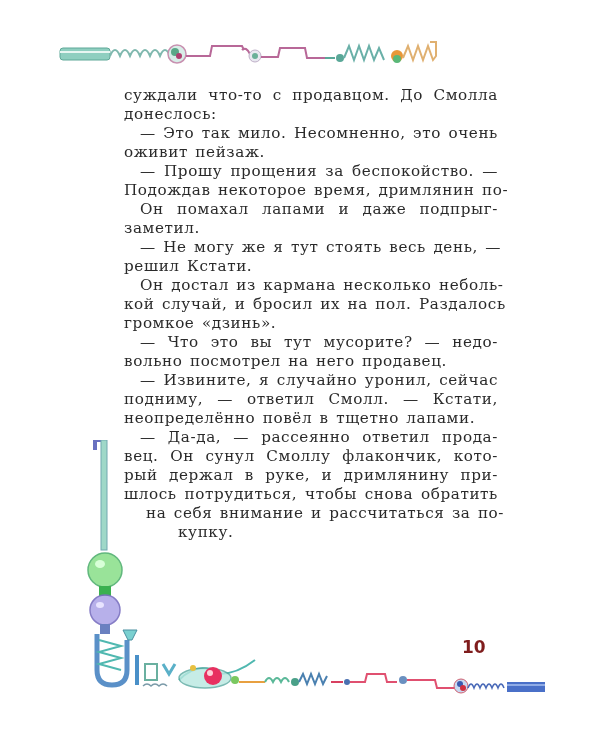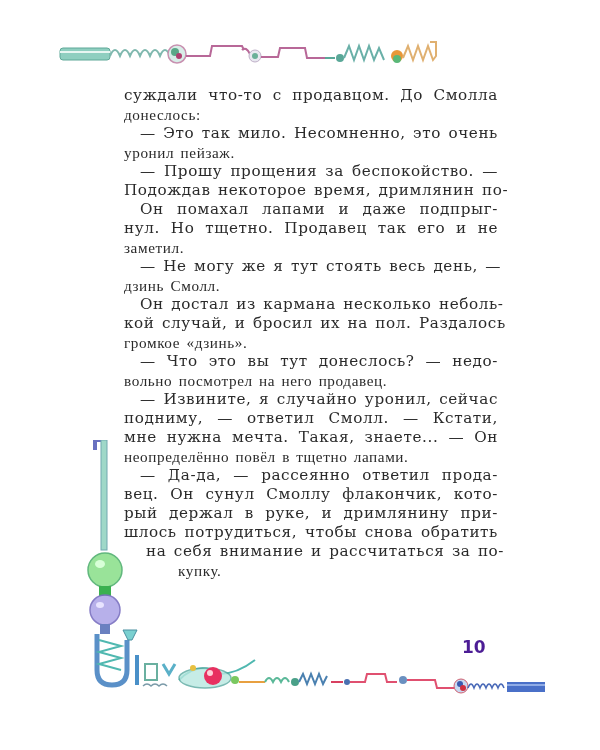--- a/index.html
+++ b/index.html
@@ -6,28 +6,28 @@
   body { width:600px; height:750px; background:#ffffff; position:relative; overflow:hidden; }
   .page { position:absolute; left:0; top:0; width:600px; height:664px; background:#fff; }
   .deco { position:absolute; }
   .text-block {
     position:absolute; left:124px; top:86px; width:374px;
     font-family:"DejaVu Serif", "Liberation Serif", serif;
     font-size:15.2px; line-height:19px; color:#2a2a2a;
     letter-spacing:0.6px; word-spacing:2px;
   }
   .line { white-space:nowrap; height:19px; text-align:justify; text-align-last:justify; }
-  .line.last { text-align-last:left;font-family:Liberation Serif, serif; }
+  .line.last { text-align-last:left; }
   .line.indent { padding-left:16px; }
   .line.indent2 { padding-left:0; }
   .line.indent3 { padding-left:22px; }
   .line.indent4 { padding-left:54px; }
   .page-number {
     position:absolute; left:462px; top:637px;
-    font-family:"DejaVu Sans", sans-serif; font-weight:bold; font-size:17px; color:#4c1d95;
+    font-family:"DejaVu Sans", sans-serif; font-weight:bold; font-size:17px; color:#7f1d1d;
   }
 </style>
 </head>
 <body>
 
 <div class="page">
 
   <svg class="deco" style="left:50px;top:38px" width="500" height="45" viewBox="0 0 500 45">
     <rect x="10" y="10" width="50" height="12" rx="3" fill="#8fcfc0" stroke="#5fa898" stroke-width="1"></rect>
     <line x1="10" y1="14" x2="60" y2="14" stroke="#e8f6f2" stroke-width="2"></line>
@@ -87,36 +87,34 @@
     <circle cx="368" cy="38" r="3" fill="#d03040"></circle>
     <path d="M373 38 q3 -8 6 0 q3 -8 6 0 q3 -8 6 0 q3 -8 6 0 q3 -8 6 0 q3 -8 6 0" fill="none" stroke="#4a6ab8" stroke-width="1.5"></path>
     <rect x="412" y="32" width="38" height="10" fill="#4a70c8"></rect>
     <line x1="412" y1="35" x2="450" y2="35" stroke="#a8c0f0" stroke-width="1.5"></line>
   </svg>
 
   <div class="text-block">
     <div class="line">суждали что-то с продавцом. До Смолла</div>
     <div class="line last">донеслось:</div>
     <div class="line indent">— Это так мило. Несомненно, это очень</div>
-    <div class="line last">уронил пейзаж.</div>
+    <div class="line last">оживит пейзаж.</div>
     <div class="line indent">— Прошу прощения за беспокойство. —</div>
     <div class="line">Подождав некоторое время, дримлянин по-</div>
     <div class="line indent">Он помахал лапами и даже подпрыг-</div>
-    <div class="line">нул. Но тщетно. Продавец так его и не</div>
     <div class="line last">заметил.</div>
     <div class="line indent">— Не могу же я тут стоять весь день, —</div>
-    <div class="line last">дзинь Смолл.</div>
+    <div class="line last">решил Кстати.</div>
     <div class="line indent">Он достал из кармана несколько неболь-</div>
     <div class="line">кой случай, и бросил их на пол. Раздалось</div>
     <div class="line last">громкое «дзинь».</div>
-    <div class="line indent">— Что это вы тут донеслось? — недо-</div>
+    <div class="line indent">— Что это вы тут мусорите? — недо-</div>
     <div class="line last">вольно посмотрел на него продавец.</div>
     <div class="line indent">— Извините, я случайно уронил, сейчас</div>
     <div class="line">подниму, — ответил Смолл. — Кстати,</div>
-    <div class="line">мне нужна мечта. Такая, знаете... — Он</div>
     <div class="line last">неопределённо повёл в тщетно лапами.</div>
     <div class="line indent">— Да-да, — рассеянно ответил прода-</div>
     <div class="line">вец. Он сунул Смоллу флакончик, кото-</div>
     <div class="line">рый держал в руке, и дримлянину при-</div>
     <div class="line indent2">шлось потрудиться, чтобы снова обратить</div>
     <div class="line indent3">на себя внимание и рассчитаться за по-</div>
     <div class="line last indent4">купку.</div>
   </div>
 
   <div class="page-number">10</div>

